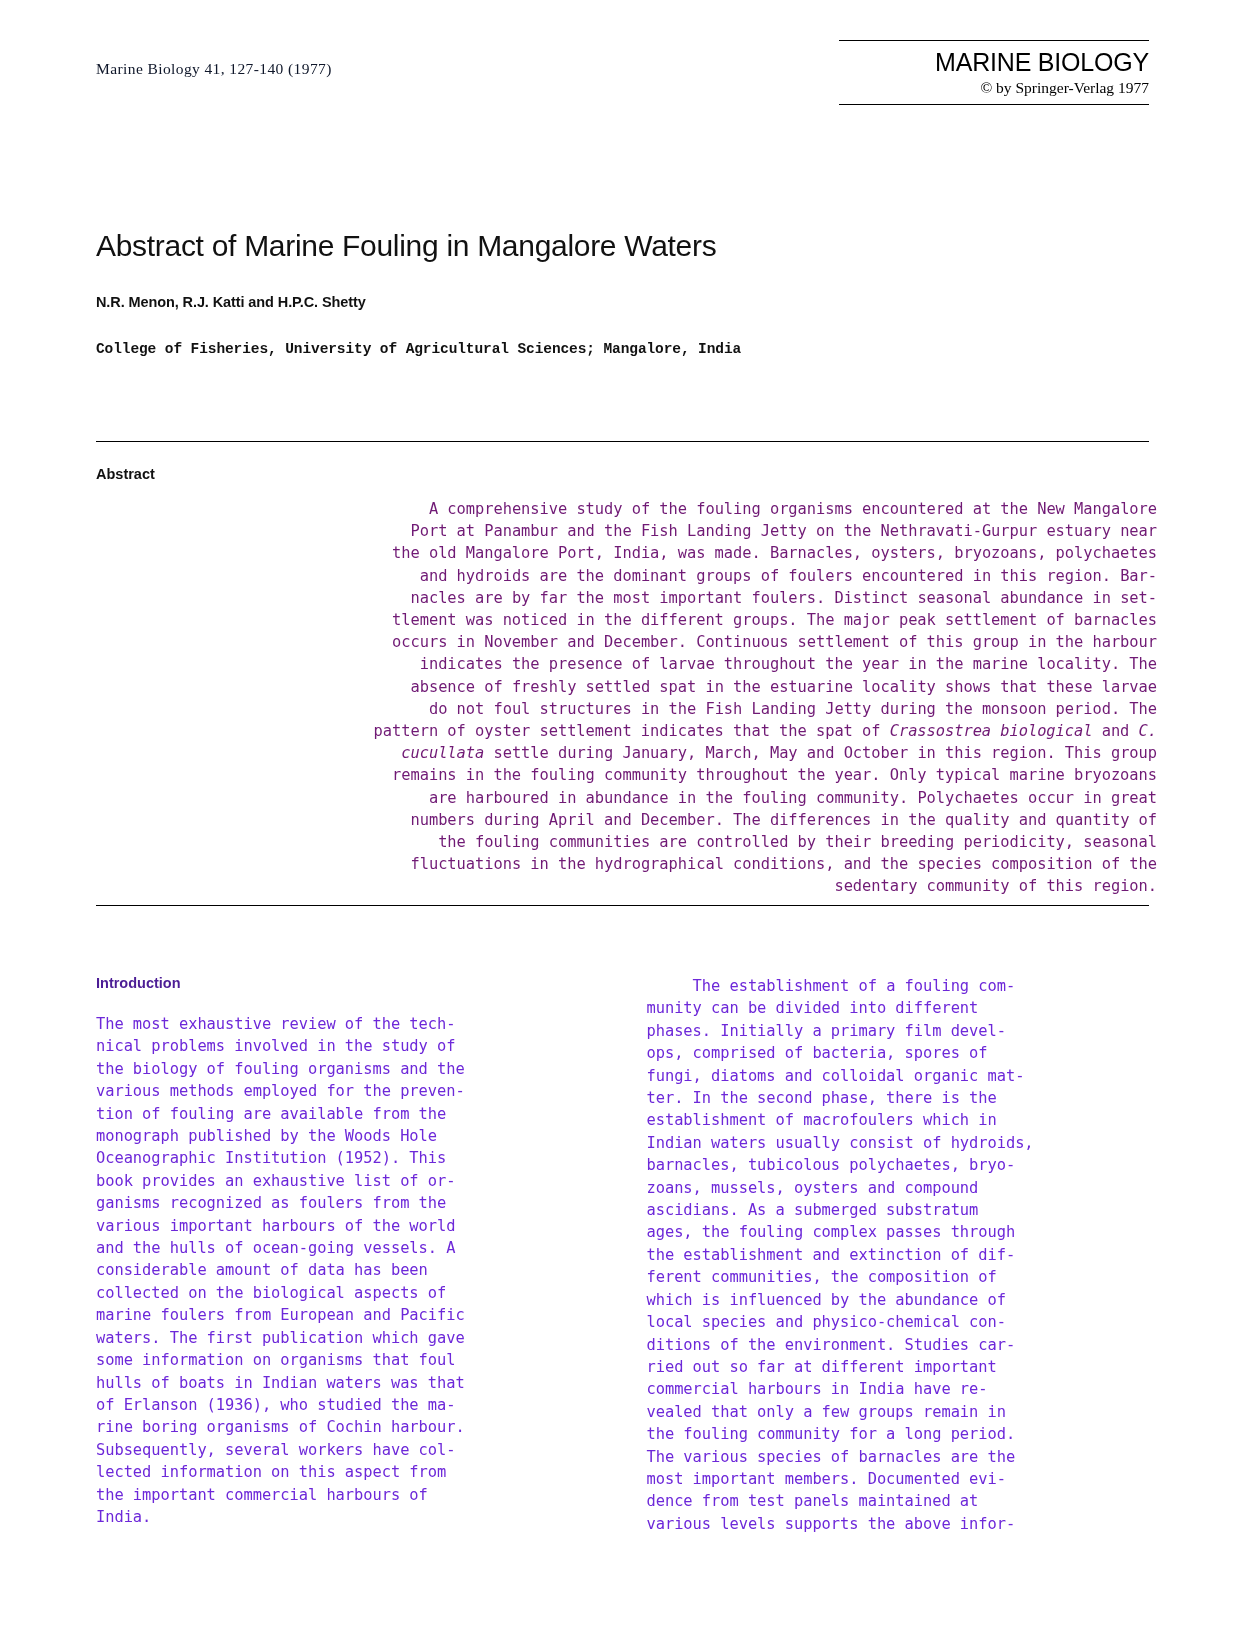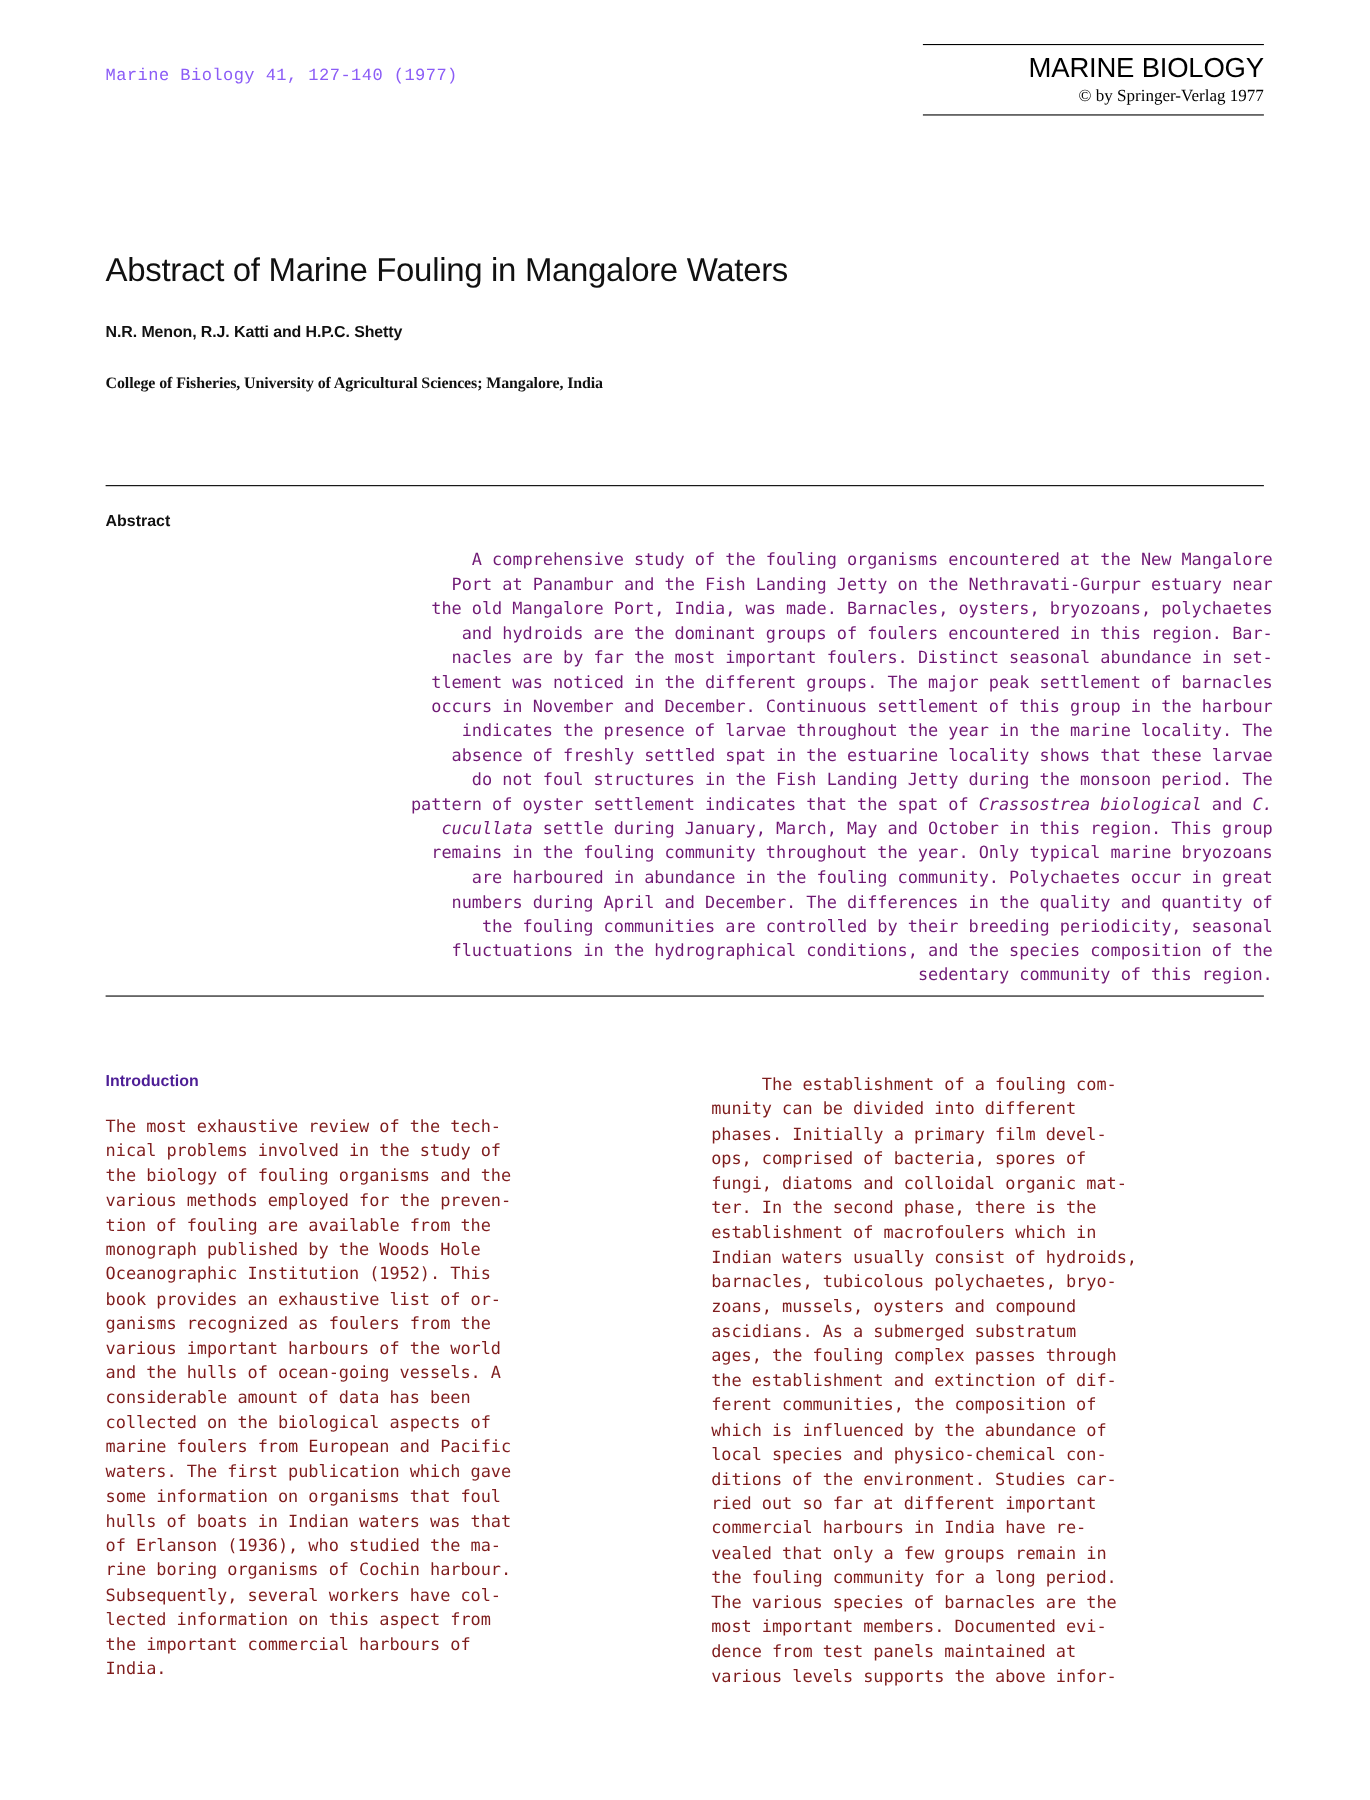--- a/index.html
+++ b/index.html
@@ -28,24 +28,24 @@
     position: absolute;
     top: 52px;
     left: 96px;
     right: 96px;
     height: 70px;
   }
   .journal-ref {
     position: absolute;
     left: 0;
     top: 8px;
-    font-family: Liberation Mono, monospace;
+    font-family: Liberation Serif, serif;
     font-size: 15.5px;
     letter-spacing: 0.4px;
-    color: #8b5cf6;
+    color: #0f172a;
     white-space: nowrap;
     text-align: center;
   }
   .masthead {
     position: absolute;
     right: 0;
     top: -12px;
     width: 310px;
     text-align: right;
   }
@@ -91,21 +91,21 @@
   }
   .authors {
     font-family: "Liberation Sans", sans-serif;
     font-weight: bold;
     font-size: 14.5px;
     margin-top: 30px;
     color: #111;
     letter-spacing: -0.1px;
   }
   .affiliation {
-    font-family: Liberation Serif, serif;
+    font-family: Liberation Mono, monospace;
     font-weight: bold;
     font-size: 14.5px;
     margin-top: 31px;
     color: #111;
     letter-spacing: -0.1px;
   }
 
   
   .rule-full {
     position: absolute;
@@ -159,21 +159,21 @@
     font-weight: bold;
     font-size: 14.5px;
     color: #4c1d95;
     margin: 0 0 22px 0;
   }
   .col-text {
     font-family: "DejaVu Sans Mono", monospace;
     font-size: 15.4px;
     line-height: 22.4px;
     letter-spacing: -0.05px;
-    color: #7f1d1d;
+    color: #6d28d9;
     white-space: pre-wrap;
     margin: 0;
   }
   .col-right .col-text {
     margin-top: 0;
   }
   .col-right { padding-top: 0px; }
 </style>
 </head>
 <body>

